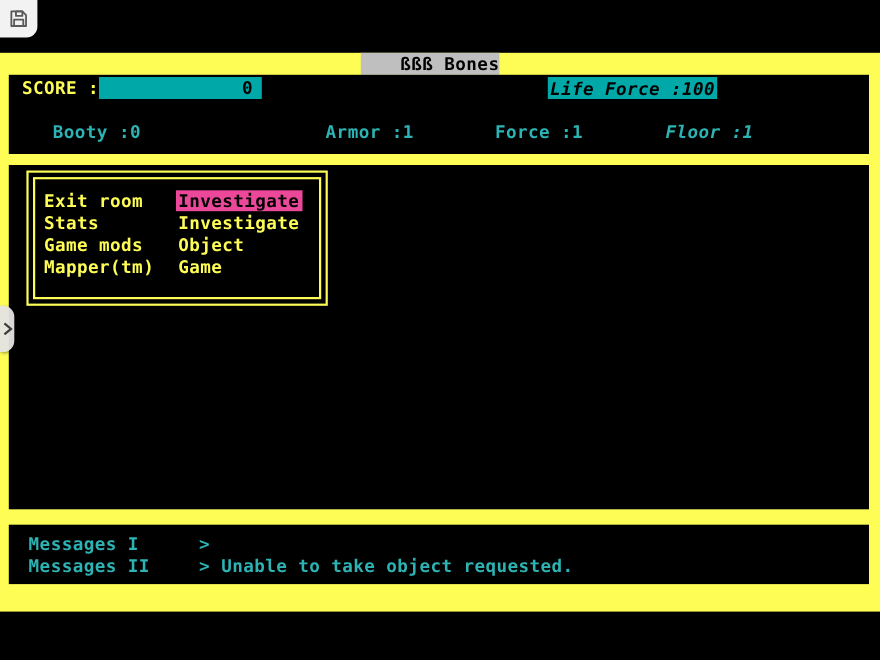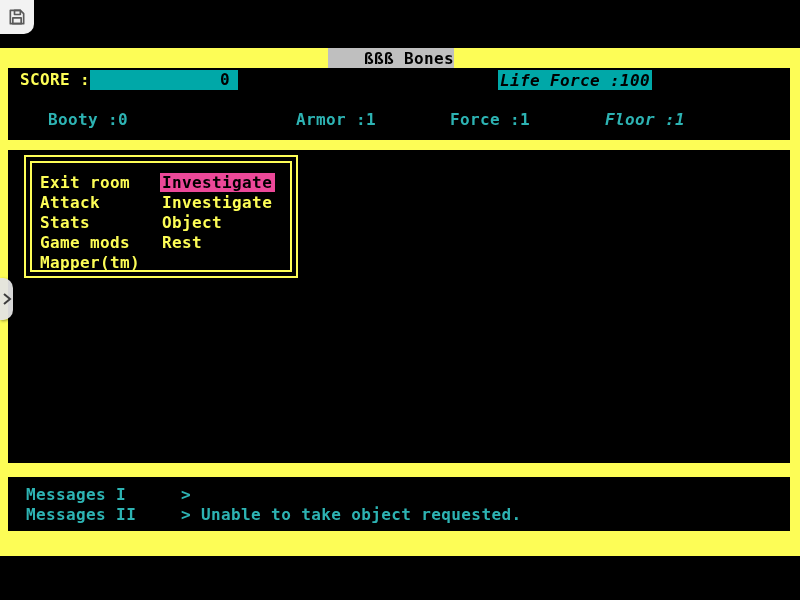--- a/index.html
+++ b/index.html
@@ -99,30 +99,29 @@
     <div class="stat stat-1">Armor :1</div>
     <div class="stat stat-2">Force :1</div>
     <div class="stat stat-3">Floor :1</div>
   </div>
 
   <div class="panel panel-main">
     <div class="menu-box">
       <div class="menu-box-inner"></div>
       <div class="menu-col menu-col-left">
         <div class="menu-item">Exit room</div>
-        <div class="menu-item">Attack</div>
         <div class="menu-item">Stats</div>
         <div class="menu-item">Game mods</div>
         <div class="menu-item">Mapper(tm)</div>
       </div>
       <div class="menu-col menu-col-right">
         <div class="menu-item"><span class="sel">Investigate</span></div>
         <div class="menu-item">Investigate</div>
         <div class="menu-item">Object</div>
-        <div class="menu-item">Rest</div>
+        <div class="menu-item">Game</div>
       </div>
     </div>
   </div>
 
   <div class="panel panel-messages">
     <div class="msg-row msg-row-0"><span class="msg-label">Messages I</span><span>&gt;</span></div>
     <div class="msg-row msg-row-1"><span class="msg-label">Messages II</span><span>&gt; Unable to take object requested.</span></div>
   </div>
 
   <div class="save-button">

